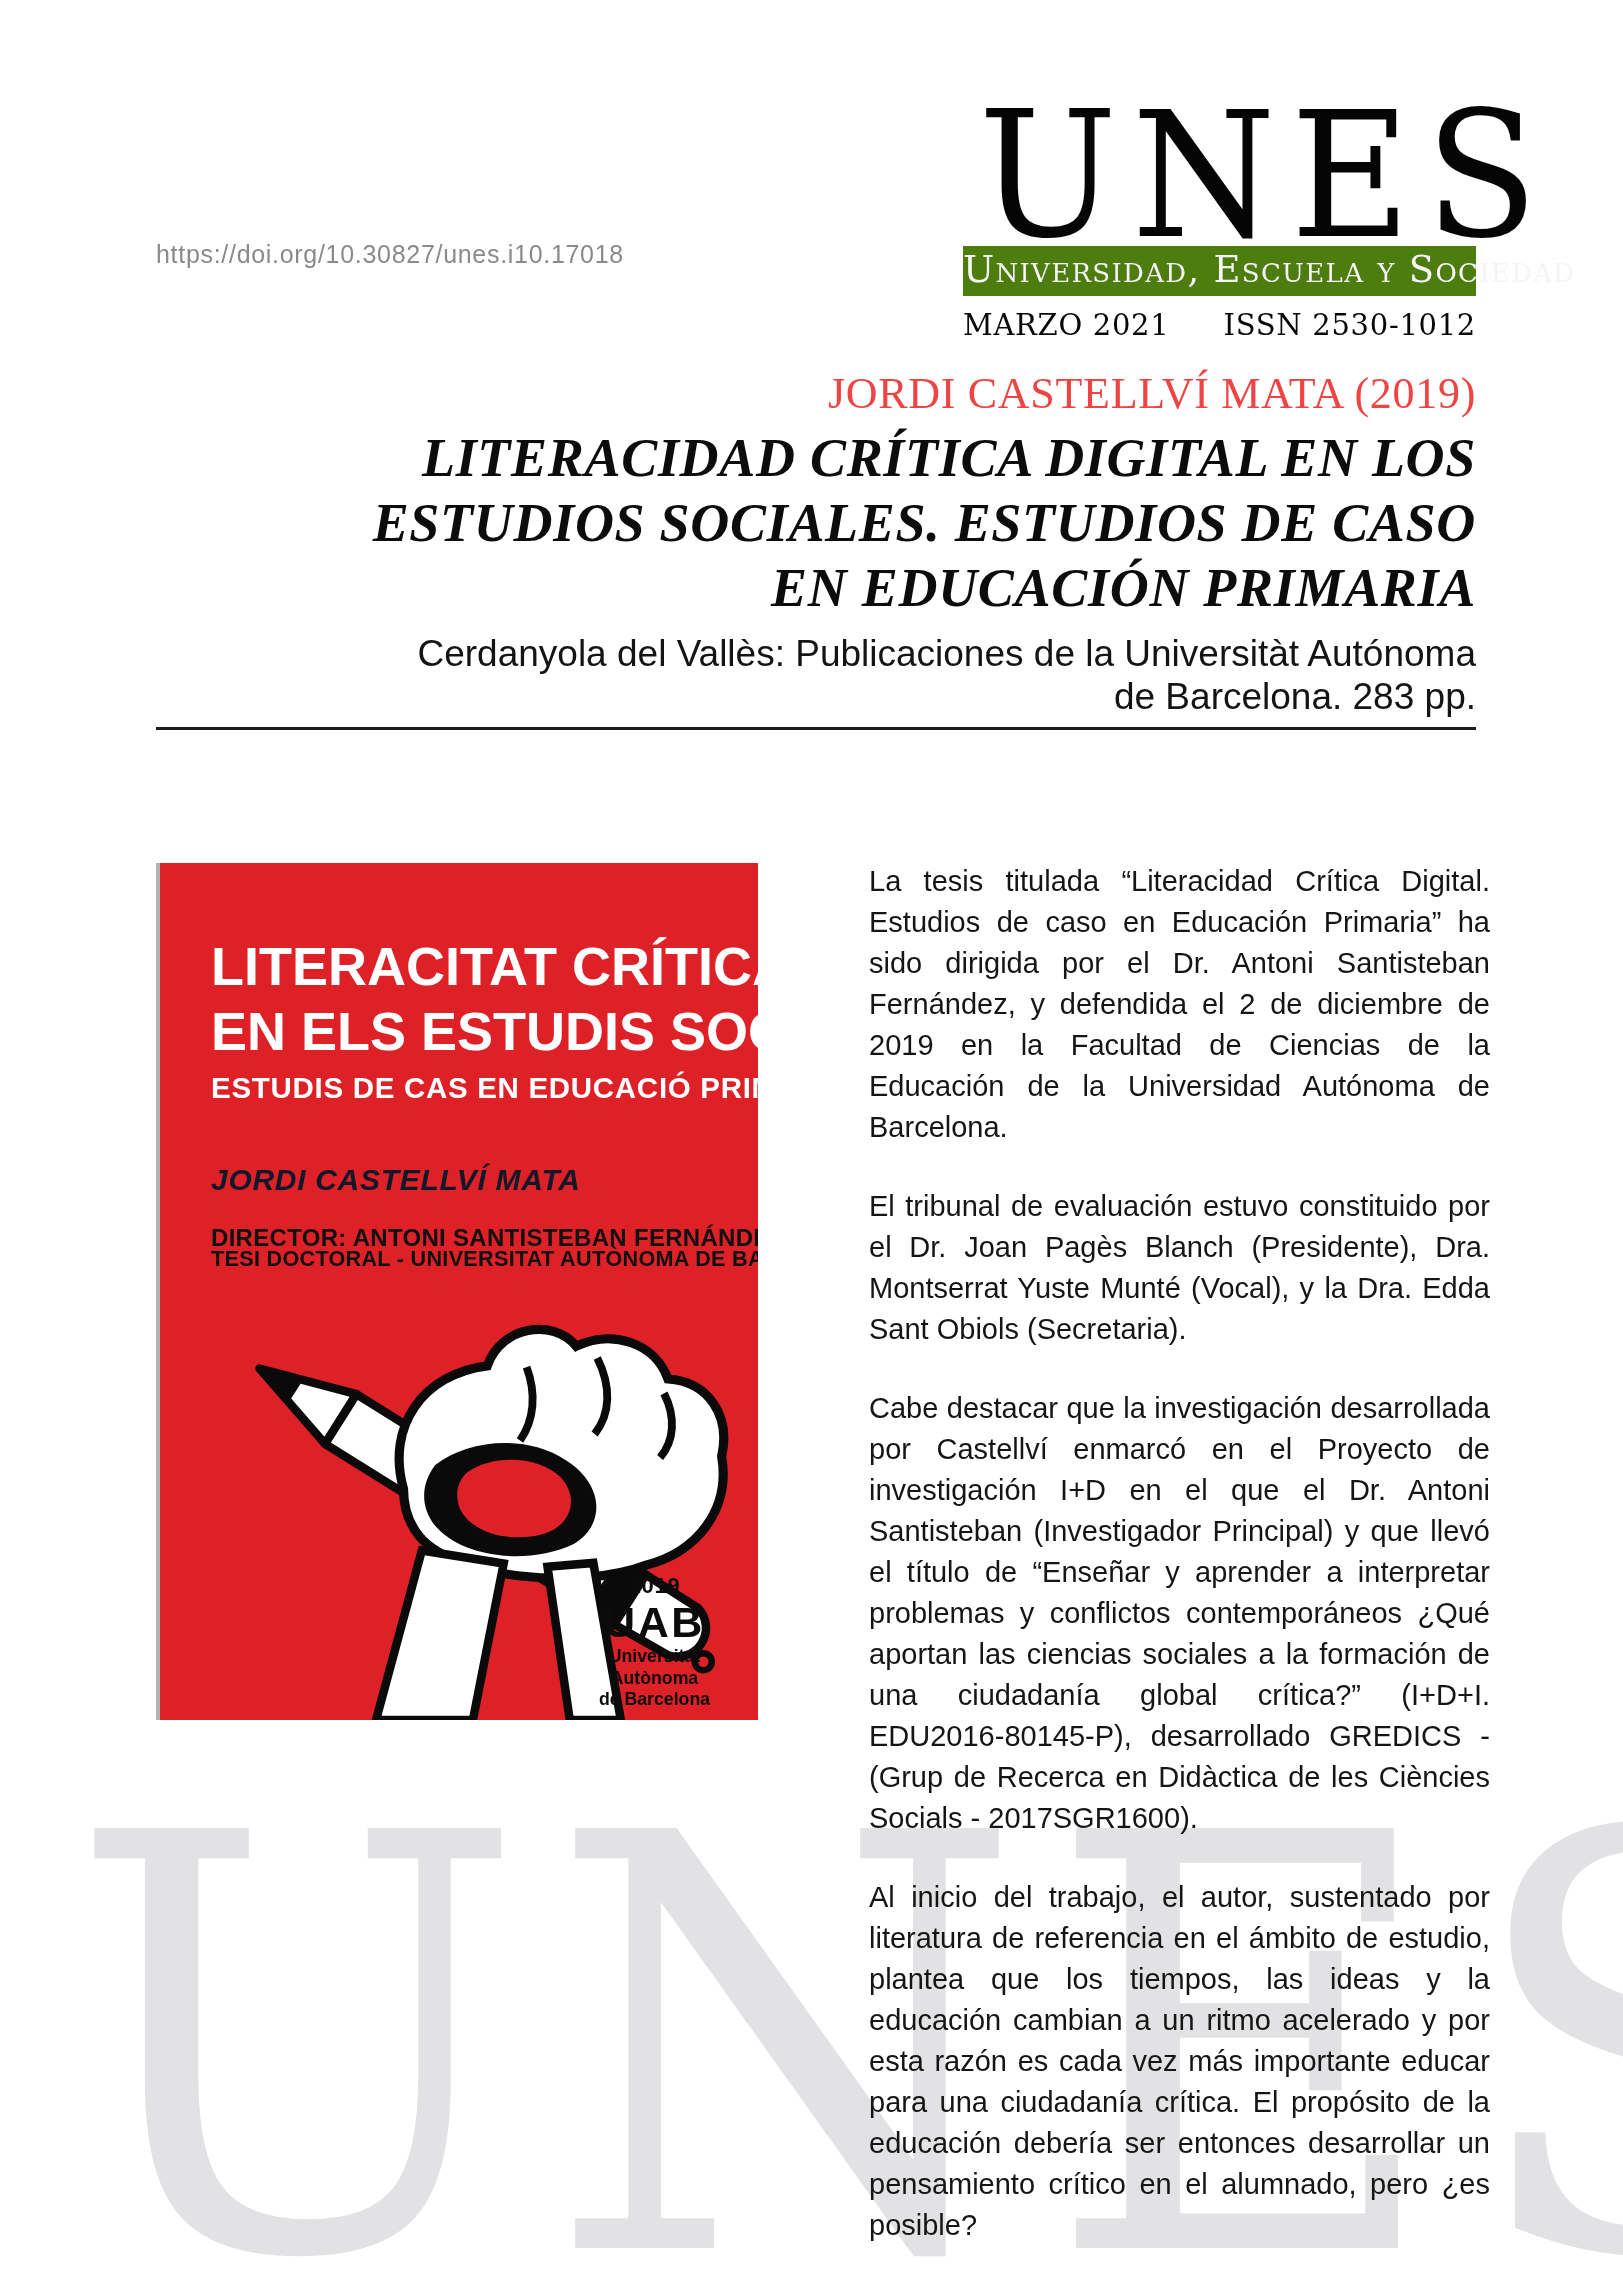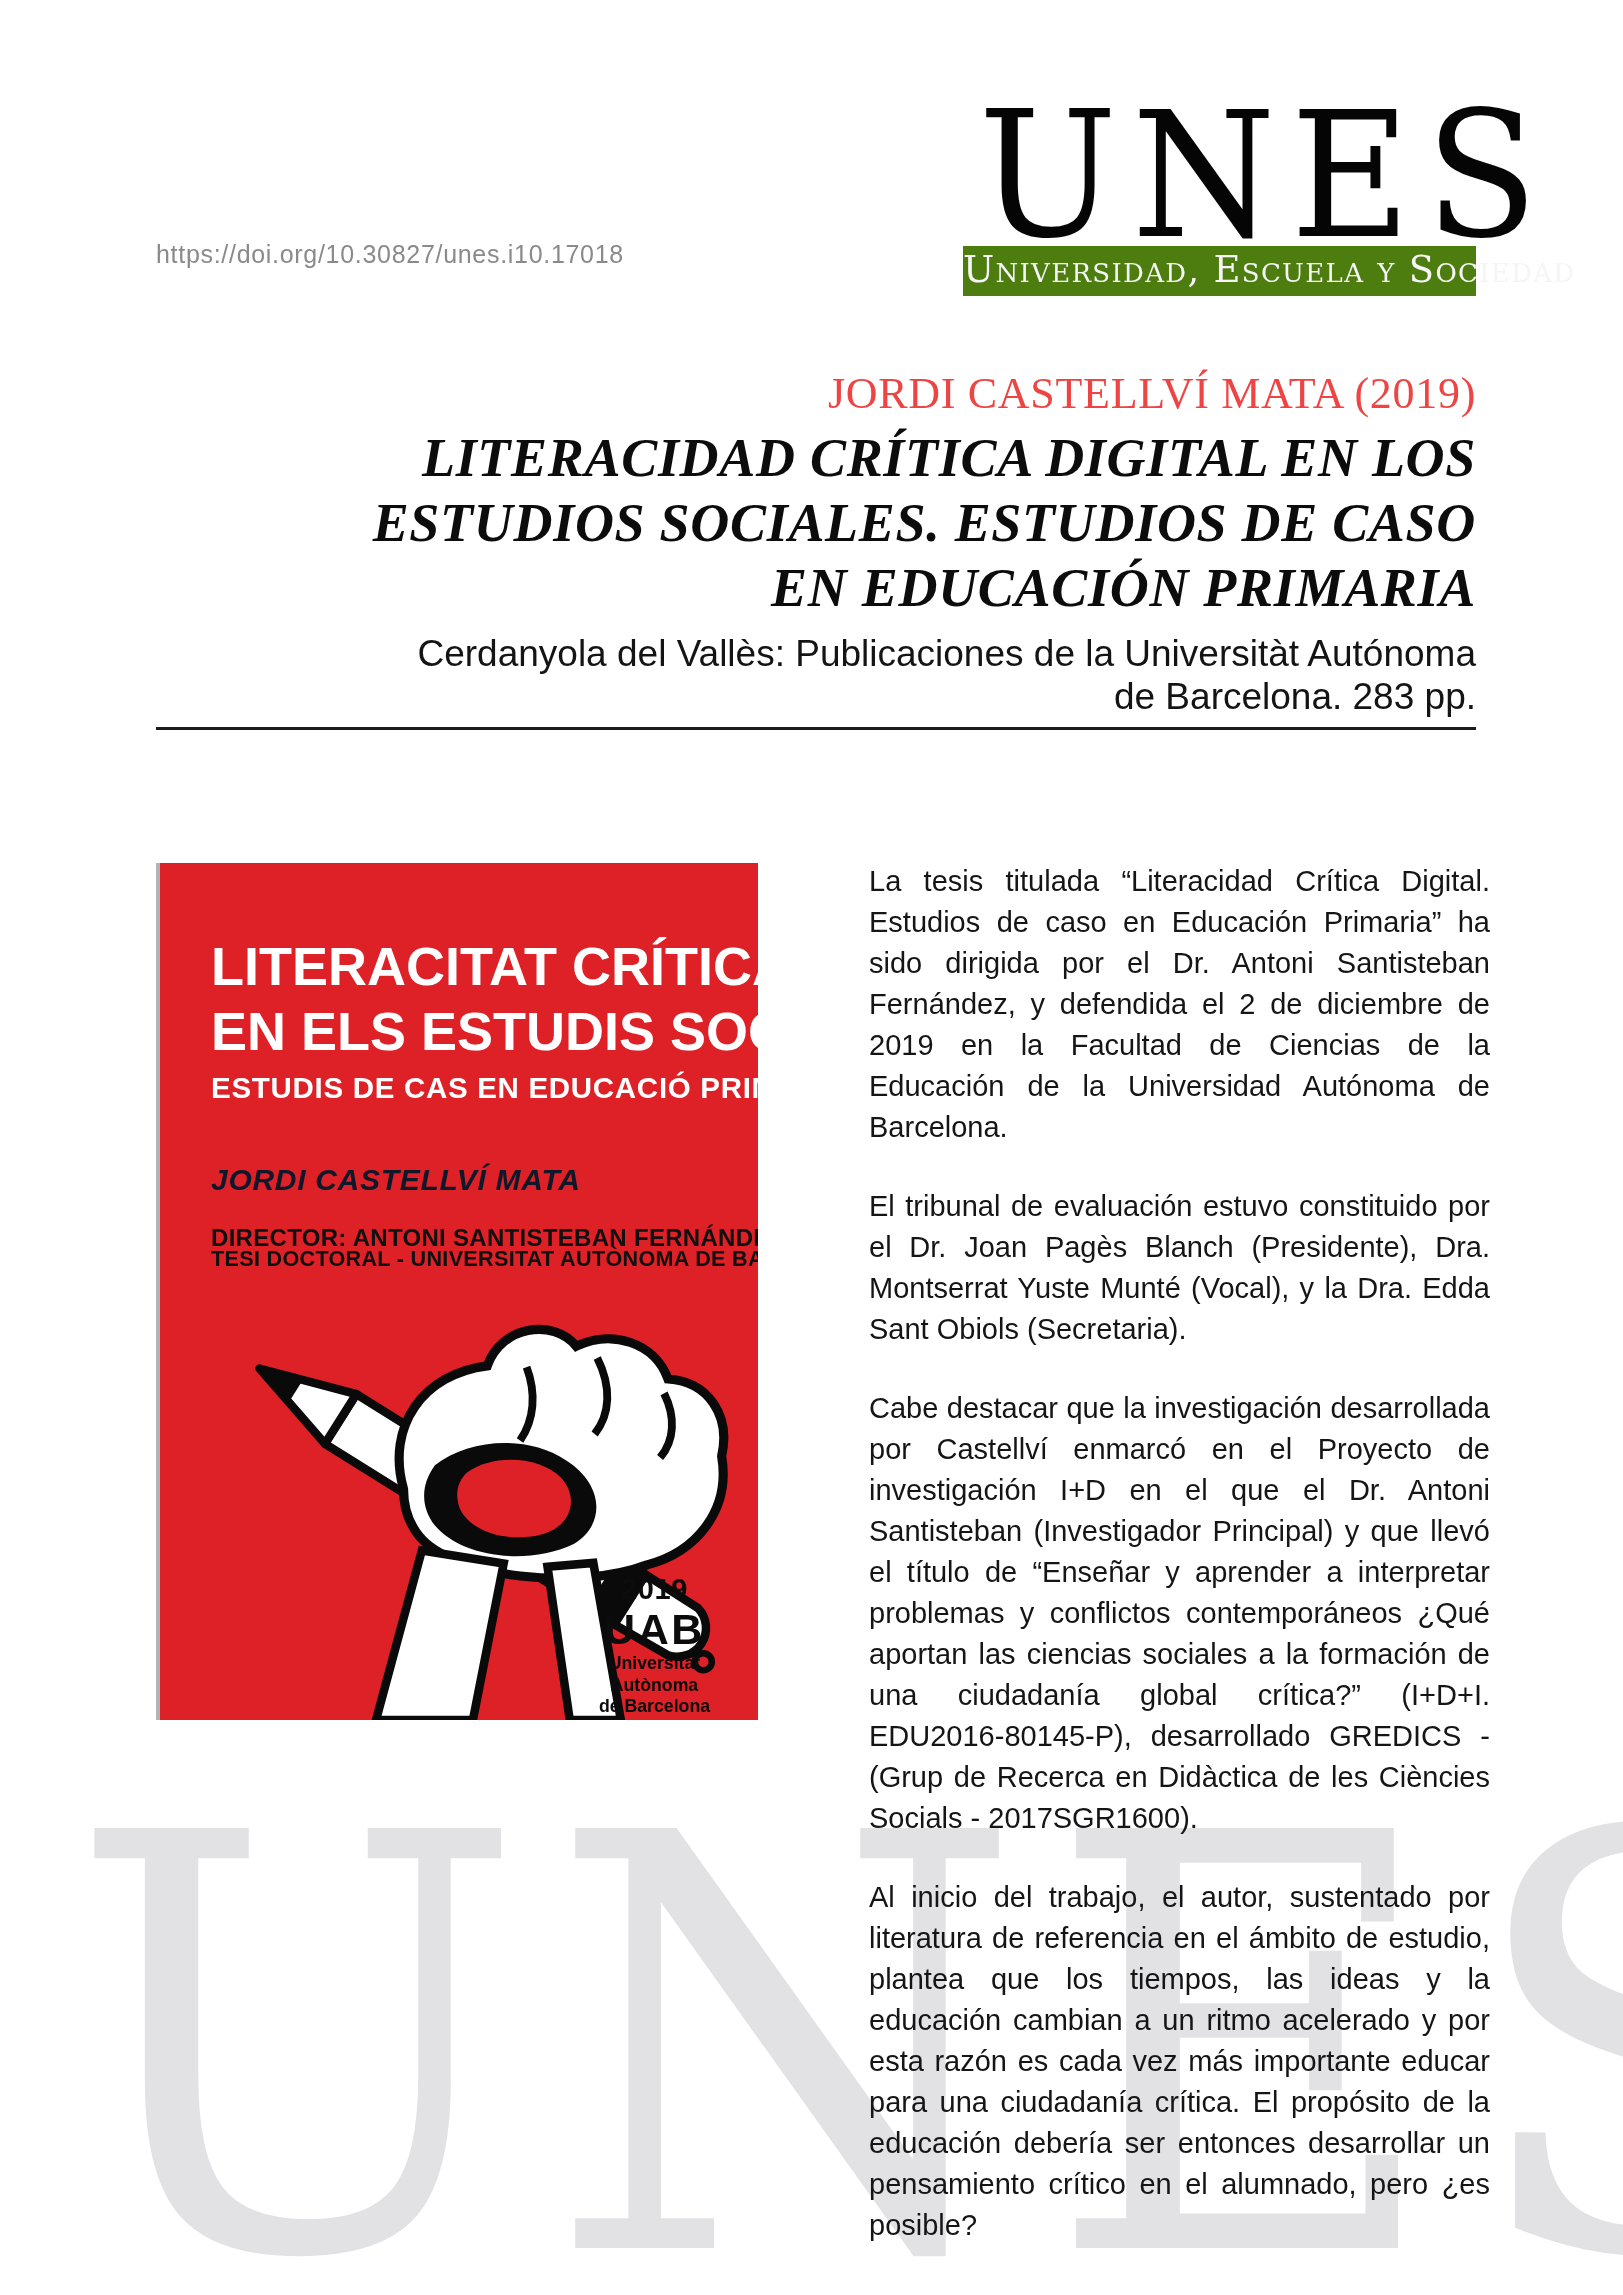--- a/index.html
+++ b/index.html
@@ -66,21 +66,21 @@
   }
   .cover-director{
     position:absolute;left:51px;top:353px;color:#101010;font-weight:bold;
     font-size:24px;letter-spacing:0.3px;white-space:nowrap;margin-top:8px;
   }
   .cover-thesis{
     position:absolute;left:51px;top:383px;color:#101010;font-weight:bold;
     font-size:21.6px;letter-spacing:0.3px;white-space:nowrap;
   }
   .uab-block{position:absolute;left:403px;top:710px;width:183px;text-align:center;color:#0c0c0c;}
-  .cover-year{font-size:29px;font-weight:bold;letter-spacing:0.7px;}
+  .cover-year{font-size:22px;font-weight:bold;letter-spacing:0.7px;}
   .uab-logo{font-size:43px;font-weight:bold;letter-spacing:2.6px;line-height:47px;}
   .uab-name{font-size:17.7px;font-weight:bold;line-height:21.6px;}
   .fist-svg{position:absolute;left:0;top:406px;width:597px;height:451px;}
   
   .body-col{
     position:absolute;left:869px;top:861px;width:621px;z-index:1;
     font-size:29px;line-height:41px;text-align:justify;color:#151515;
     hyphens:auto;-webkit-hyphens:auto;
   }
   .body-col p{margin:0 0 38px 0;}
@@ -89,20 +89,24 @@
 </head>
 <body>
 
 <div class="watermark">UNES</div>
 
 <a class="doi" href="#">https://doi.org/10.30827/unes.i10.17018</a>
 
 <div class="masthead">
   <div class="unes-word">UNES</div>
   <div class="banner">Universidad, Escuela y Sociedad</div>
+  <div class="issue-row">
+    <span>MARZO 2021</span>
+    <span>ISSN 2530-1012</span>
+  </div>
 </div>
 
 <div class="review-header">
   <div class="author-line">JORDI CASTELLVÍ MATA (2019)</div>
   <div class="title-line">LITERACIDAD CRÍTICA DIGITAL EN LOS</div>
   <div class="title-line">ESTUDIOS SOCIALES. ESTUDIOS DE CASO</div>
   <div class="title-line">EN EDUCACIÓN PRIMARIA</div>
   <div class="publisher">
     <div>Cerdanyola del Vallès: Publicaciones de la Universitàt Autónoma</div>
     <div>de Barcelona. 283 pp.</div>

